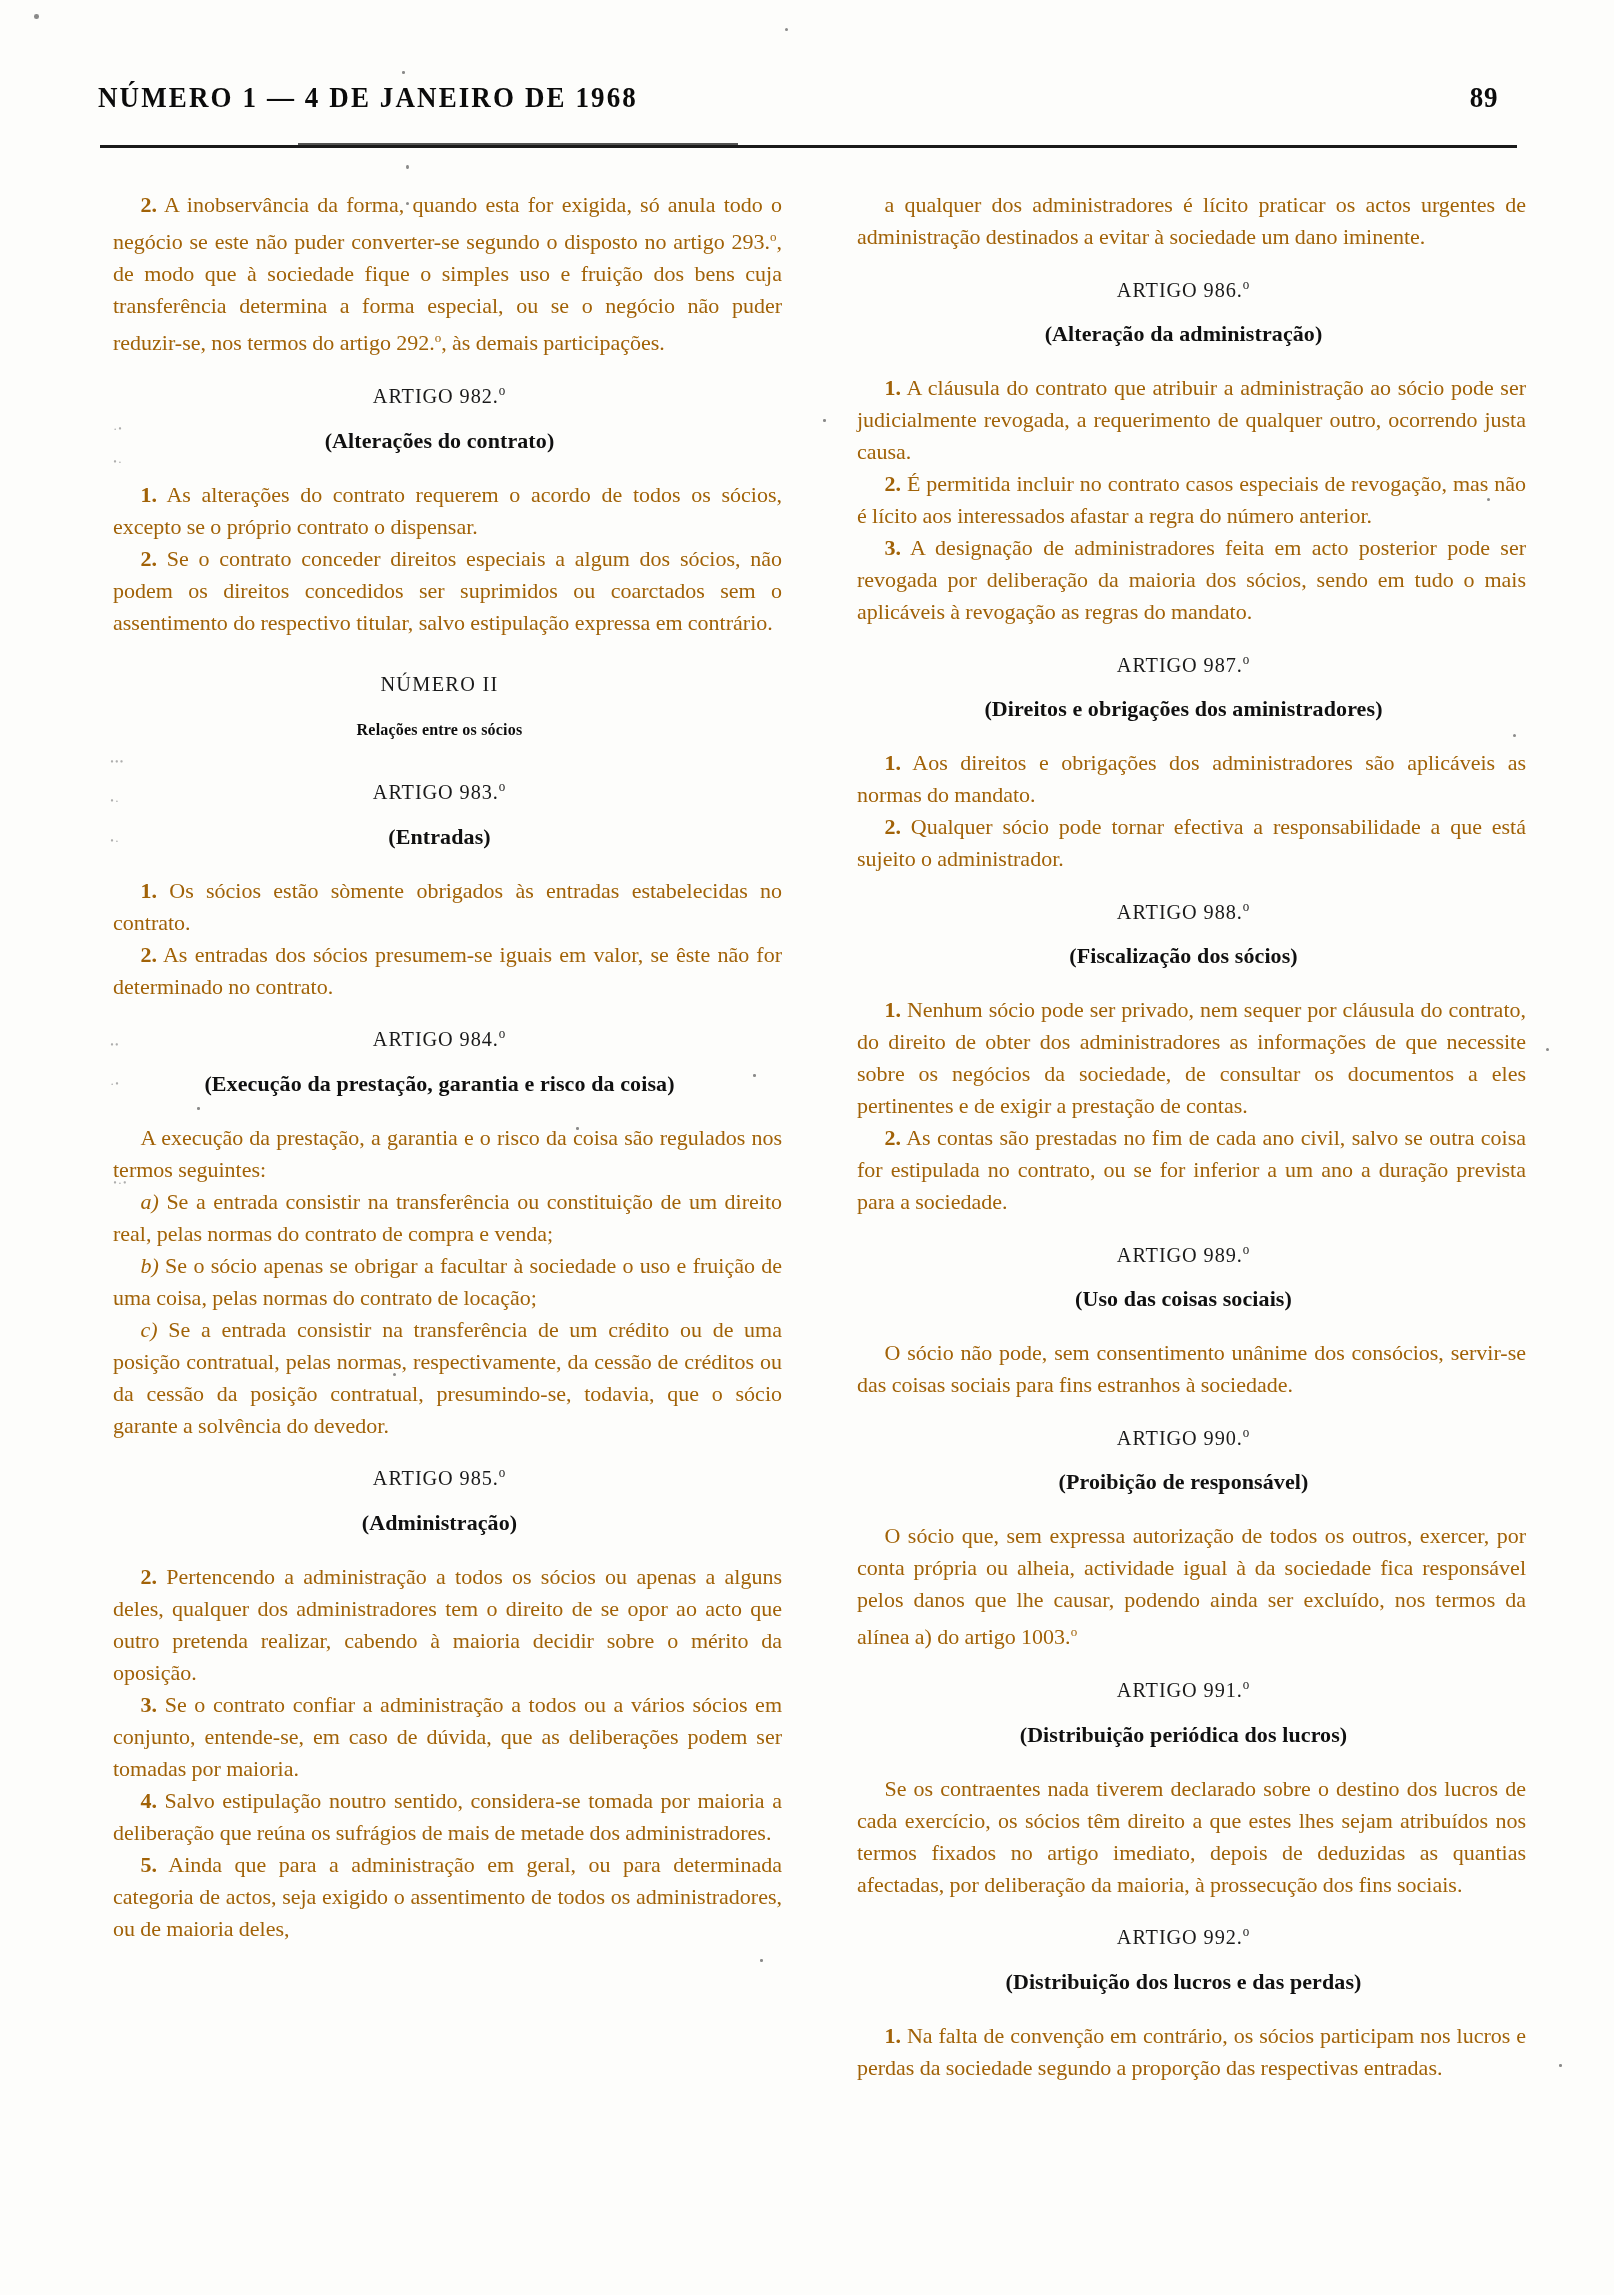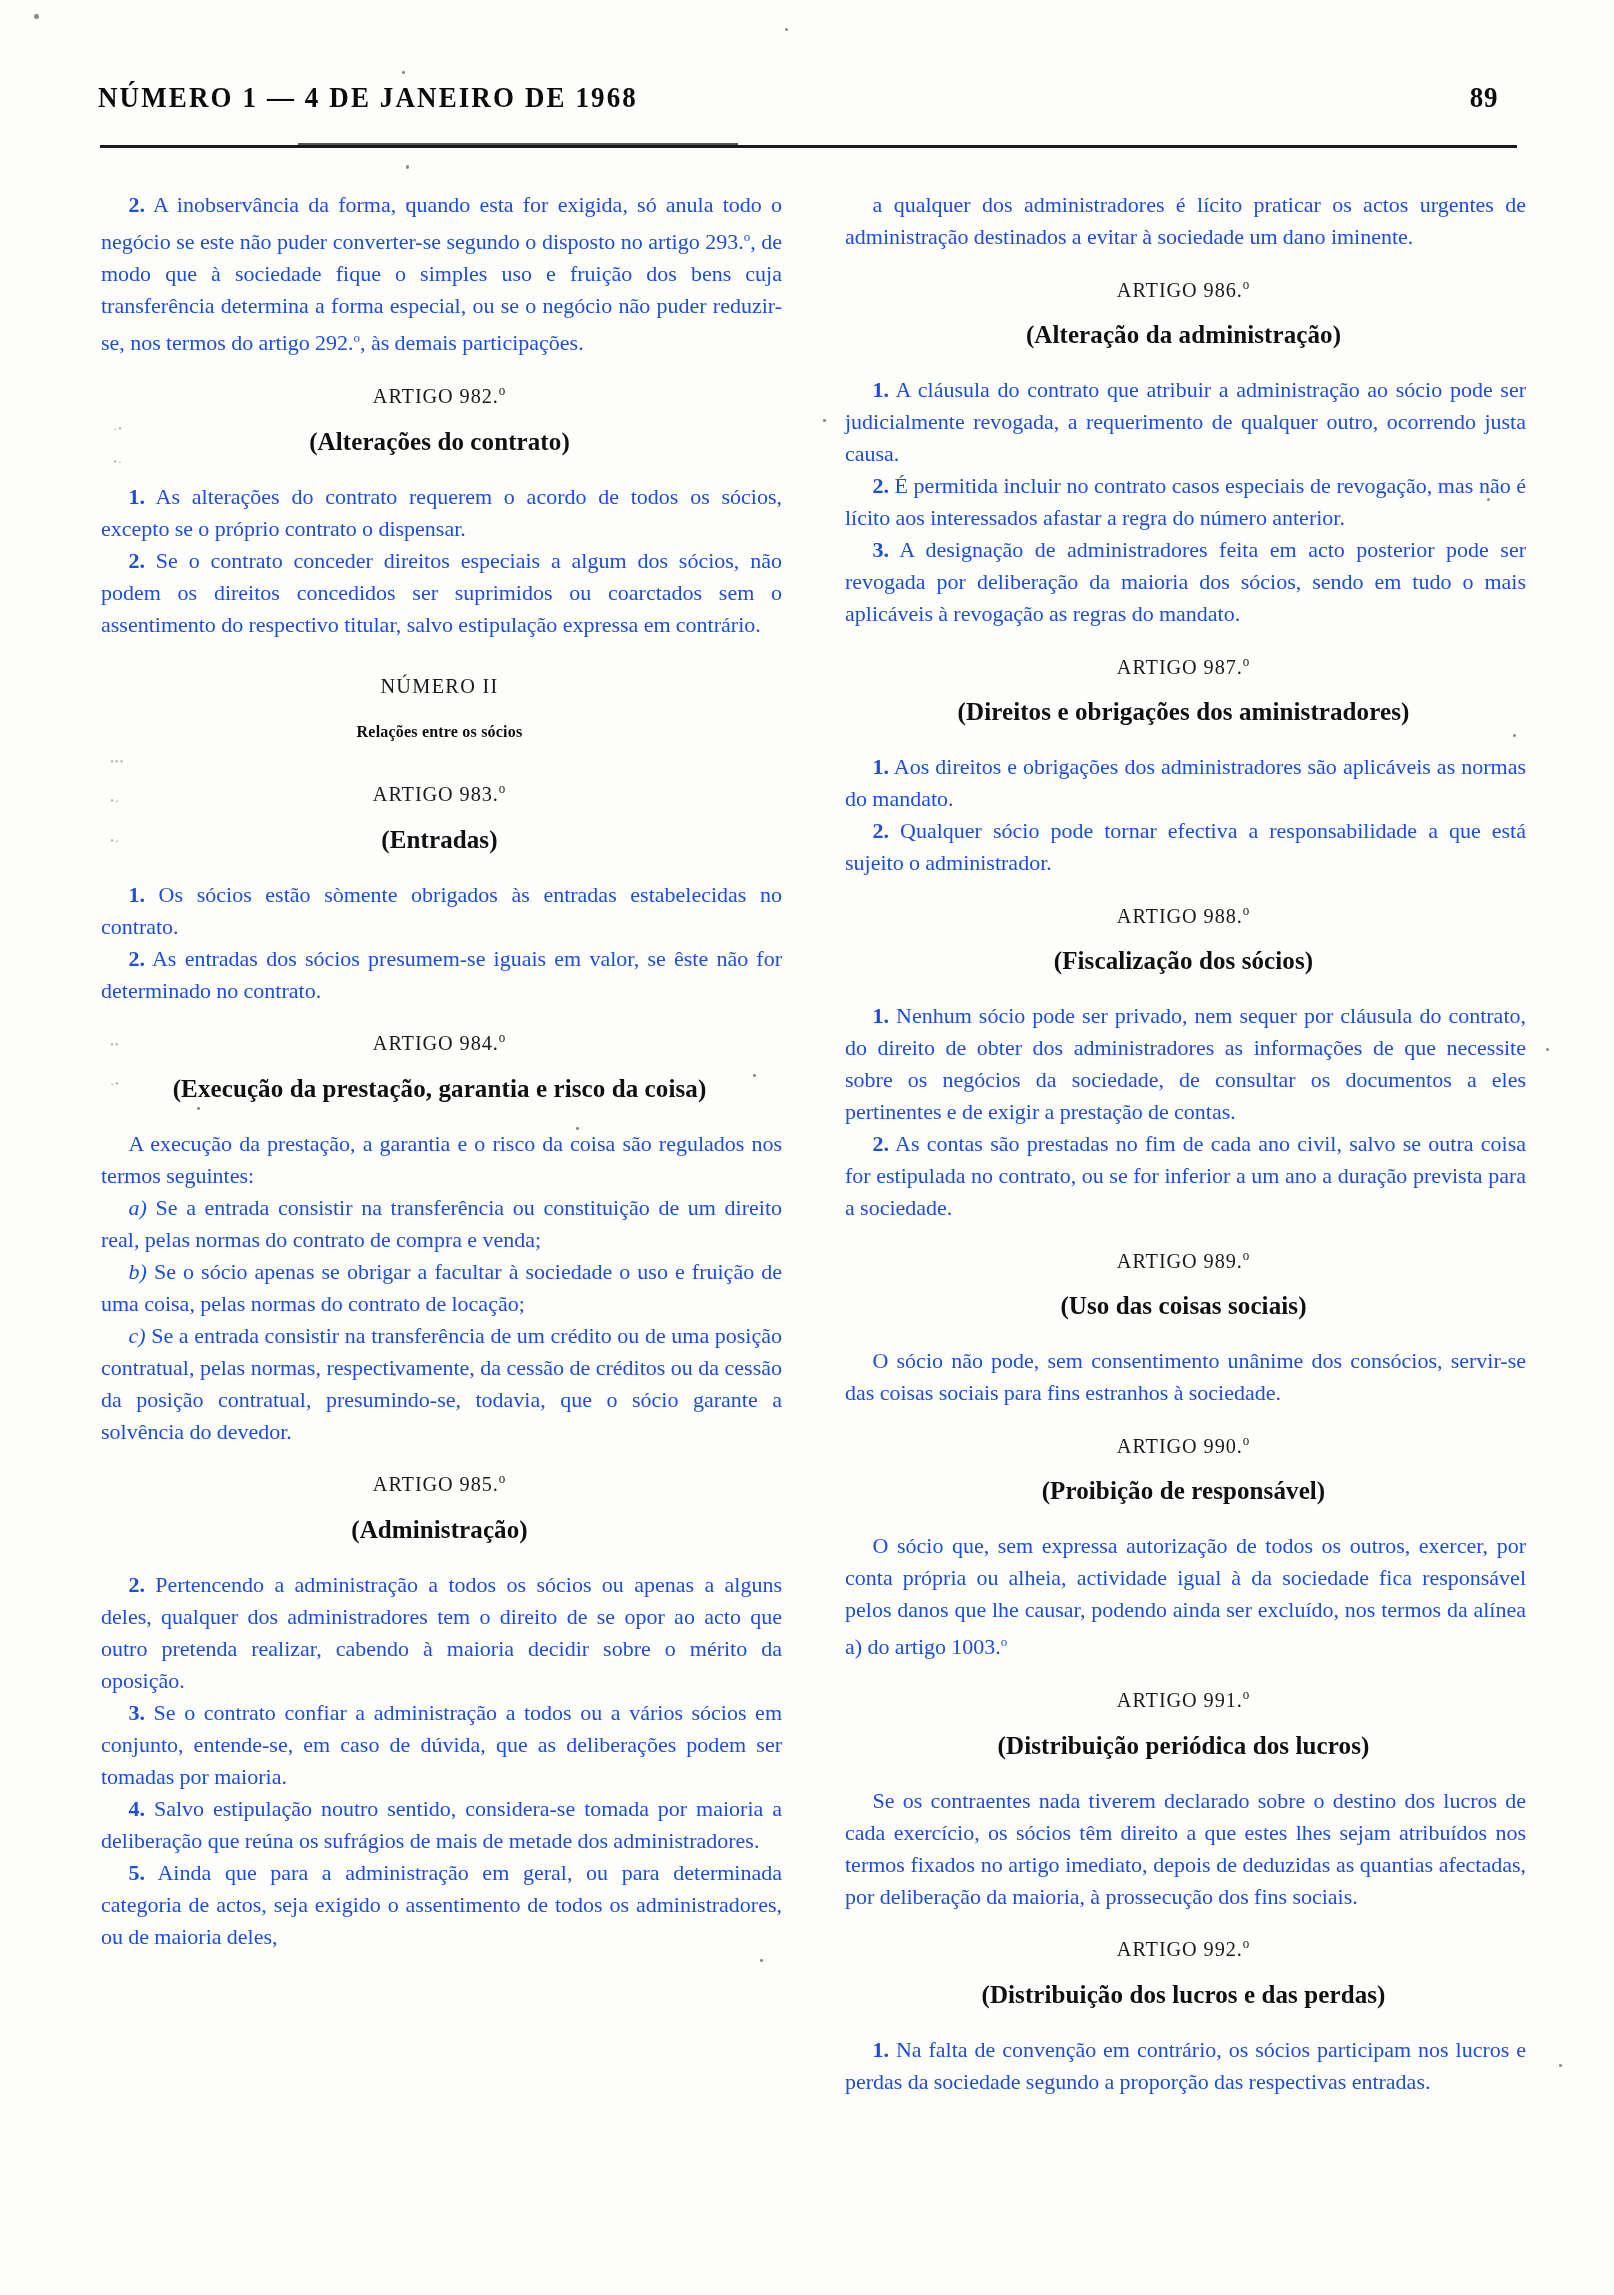--- a/index.html
+++ b/index.html
@@ -91,38 +91,38 @@
     width: 685px;
     flex: 0 0 685px;
   }
 
   
   .para {
     font-size: 22px;
     line-height: 32px;
     text-align: justify;
     text-align-last: left;
-    margin: 0 0 0 4px;
+    margin: 0 0 0 16px;
     text-indent: 27.5px;
     word-spacing: -0.2px;
-    color: #1d4ed8;
+    color: #a16207;
   }
 
   .art-title {
     text-align: center;
     font-size: 20.3px;
     letter-spacing: 0.9px;
     margin: 23.6px 0 0 0;
     font-weight: 400;
     color: #1a1a1a;
     transform: scaleY(1.06);
   }
   .art-sub {
     text-align: center;
-    font-size: 25px;
+    font-size: 22px;
     font-weight: 700;
     margin: 19.7px 0 0 0;
     letter-spacing: 0.1px;
     color: #101010;
   }
   .sec-title {
     text-align: center;
     font-size: 20.3px;
     letter-spacing: 1.3px;
     margin: 34px 0 0 0;

